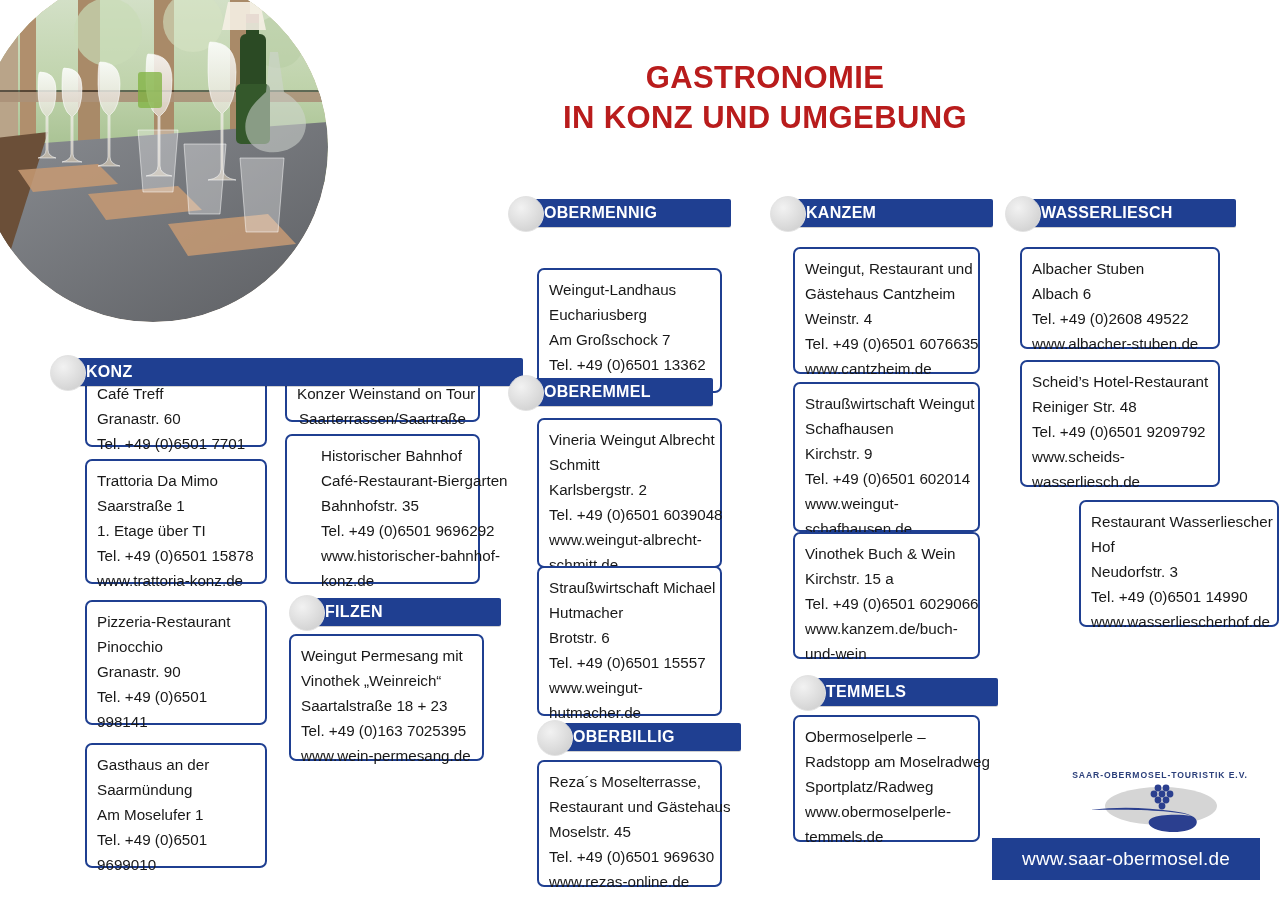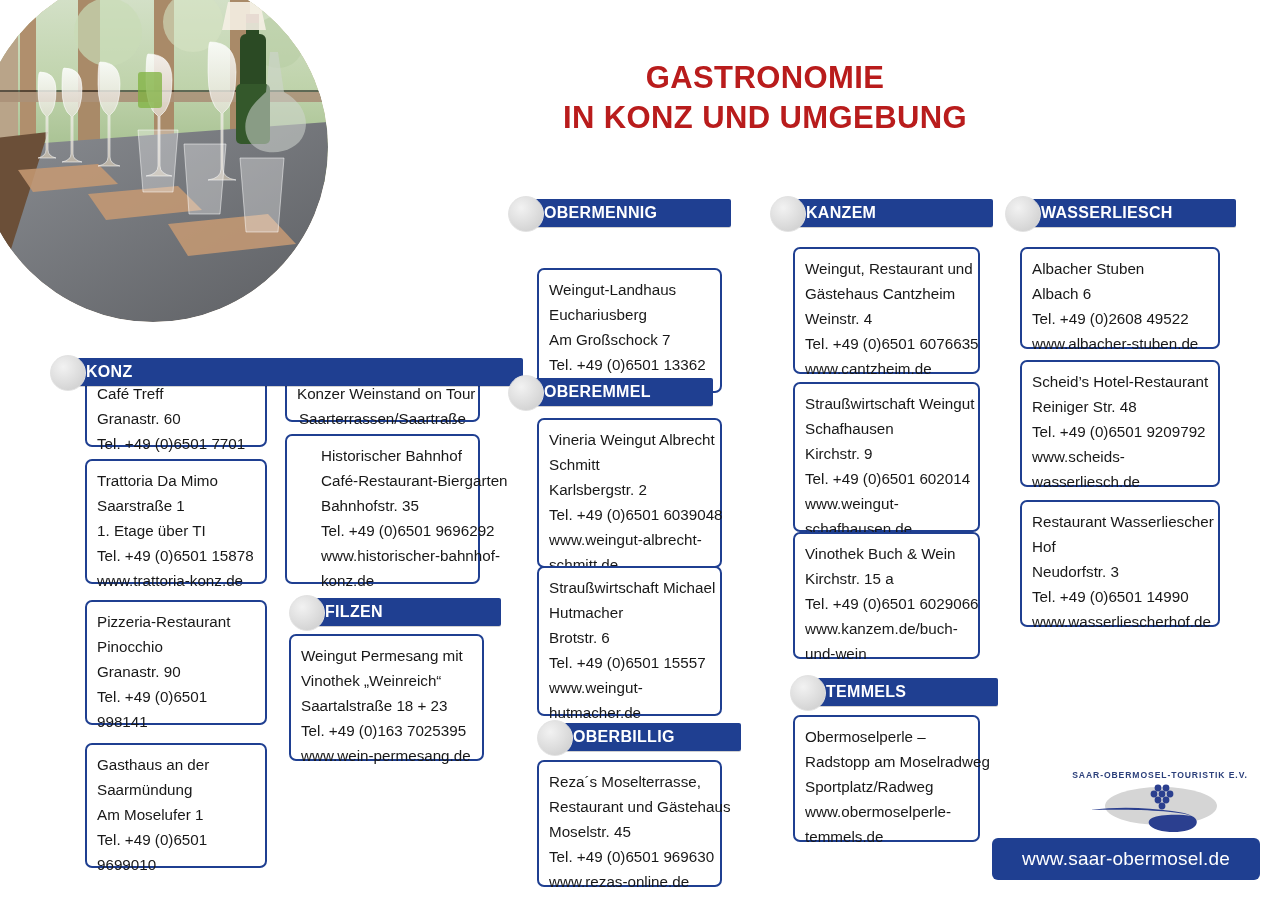--- a/index.html
+++ b/index.html
@@ -86,21 +86,21 @@
   }
   .logo-text{
     position:absolute;left:0;top:0;width:200px;text-align:center;
     font-size:8.6px;letter-spacing:.9px;color:#2b3f7a;font-weight:bold;
   }
   .logo-mark{position:absolute;left:28px;top:12px;}
 
   .footer-url{
     position:absolute;left:992px;top:838px;
     width:268px;height:42px;
-    background:#1f3f91;border-radius:6px;
+    background:#1f3f91;border-radius:0;
     color:#fff;font-size:19px;
     display:flex;align-items:center;justify-content:center;
     letter-spacing:.2px;
   }
 </style>
 </head>
 <body>
 
 <div class="page">
 
@@ -357,21 +357,21 @@
   </div>
 
   <div class="card" style="left:1020px;top:360px;width:200px;height:127px;">
     <div class="ln">Scheid’s Hotel-Restaurant</div>
     <div class="ln">Reiniger Str. 48</div>
     <div class="ln">Tel. +49 (0)6501 9209792</div>
     <div class="ln">www.scheids-</div>
     <div class="ln">wasserliesch.de</div>
   </div>
 
-  <div class="card" style="left:1020px;top:500px;width:200px;height:127px;">
+  <div class="card" style="left:1079px;top:500px;width:200px;height:127px;">
     <div class="ln">Restaurant Wasserliescher</div>
     <div class="ln">Hof</div>
     <div class="ln">Neudorfstr. 3</div>
     <div class="ln">Tel. +49 (0)6501 14990</div>
     <div class="ln">www.wasserliescherhof.de</div>
   </div>
 
   <div class="logo-wrap">
     <div class="logo-text">SAAR-OBERMOSEL-TOURISTIK E.V.</div>
     <svg class="logo-mark" width="146" height="52" viewBox="0 0 146 52" xmlns="http://www.w3.org/2000/svg">

